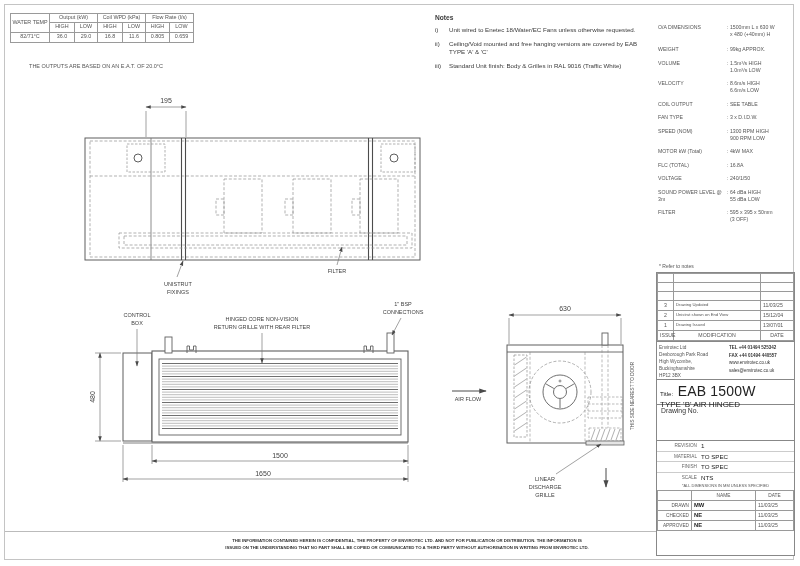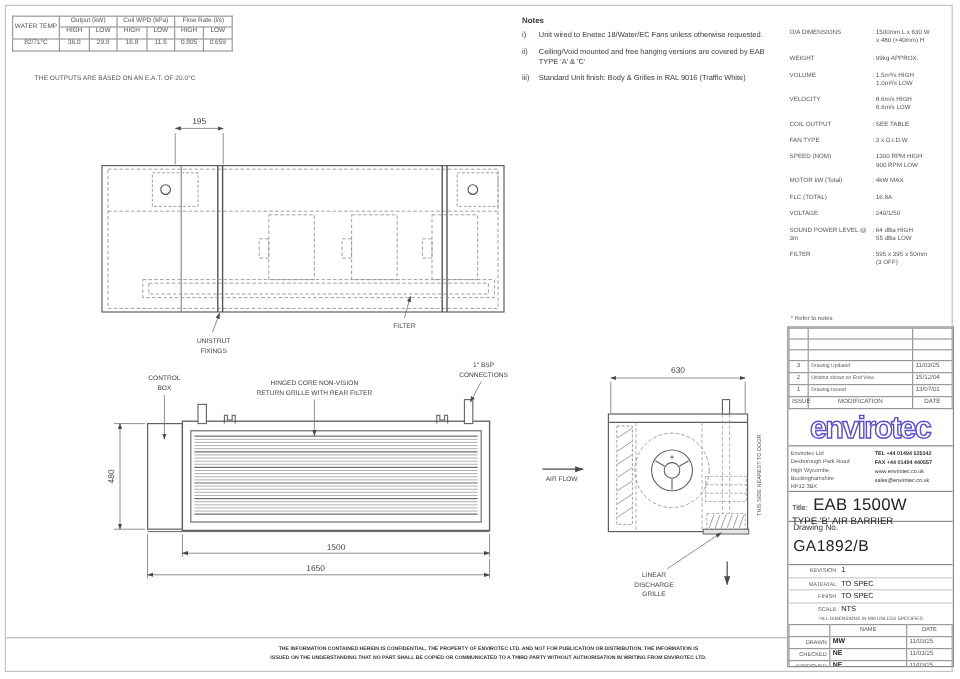--- a/index.html
+++ b/index.html
@@ -437,45 +437,41 @@
             <td>13/07/01</td>
           </tr>
       <tr class="hdr">
             <td>ISSUE</td>
             <td>MODIFICATION</td>
             <td>DATE</td>
           </tr>
     </tbody>
       </table>
   </section>
-  <section class="logo-sec">
-    <div class="logo-text">envirotec</div>
-  </section>
   <section class="addr-sec">
     <div class="addr-left">
       <div>Envirotec Ltd</div>
       <div>Desborough Park Road</div>
       <div>High Wycombe,</div>
       <div>Buckinghamshire</div>
       <div>HP12 3BX</div>
     </div>
     <div class="addr-right">
       <div class="b">TEL +44 01494 525342</div>
       <div class="b">FAX +44 01494 440557</div>
       <div>www.envirotec.co.uk</div>
       <div>sales@envirotec.co.uk</div>
     </div>
   </section>
   <section class="title-sec">
     <div><span class="title-label">Title:</span> <span class="title-main">EAB 1500W</span></div>
-    <div class="title-sub">TYPE 'B' AIR BARRIER</div>
+    <div class="title-sub">TYPE 'B' AIR HINGED</div>
   </section>
   <section class="dwg-sec">
     <div class="dwg-label">Drawing No.</div>
-    <div class="dwg-no">GA1892/B</div>
   </section>
   <section class="meta-sec">
     <div class="meta-row">
         <div class="meta-label">REVISION</div>
         <div class="meta-value">1</div>
       </div>
     <div class="meta-row">
         <div class="meta-label">MATERIAL</div>
         <div class="meta-value">TO SPEC</div>
       </div>

